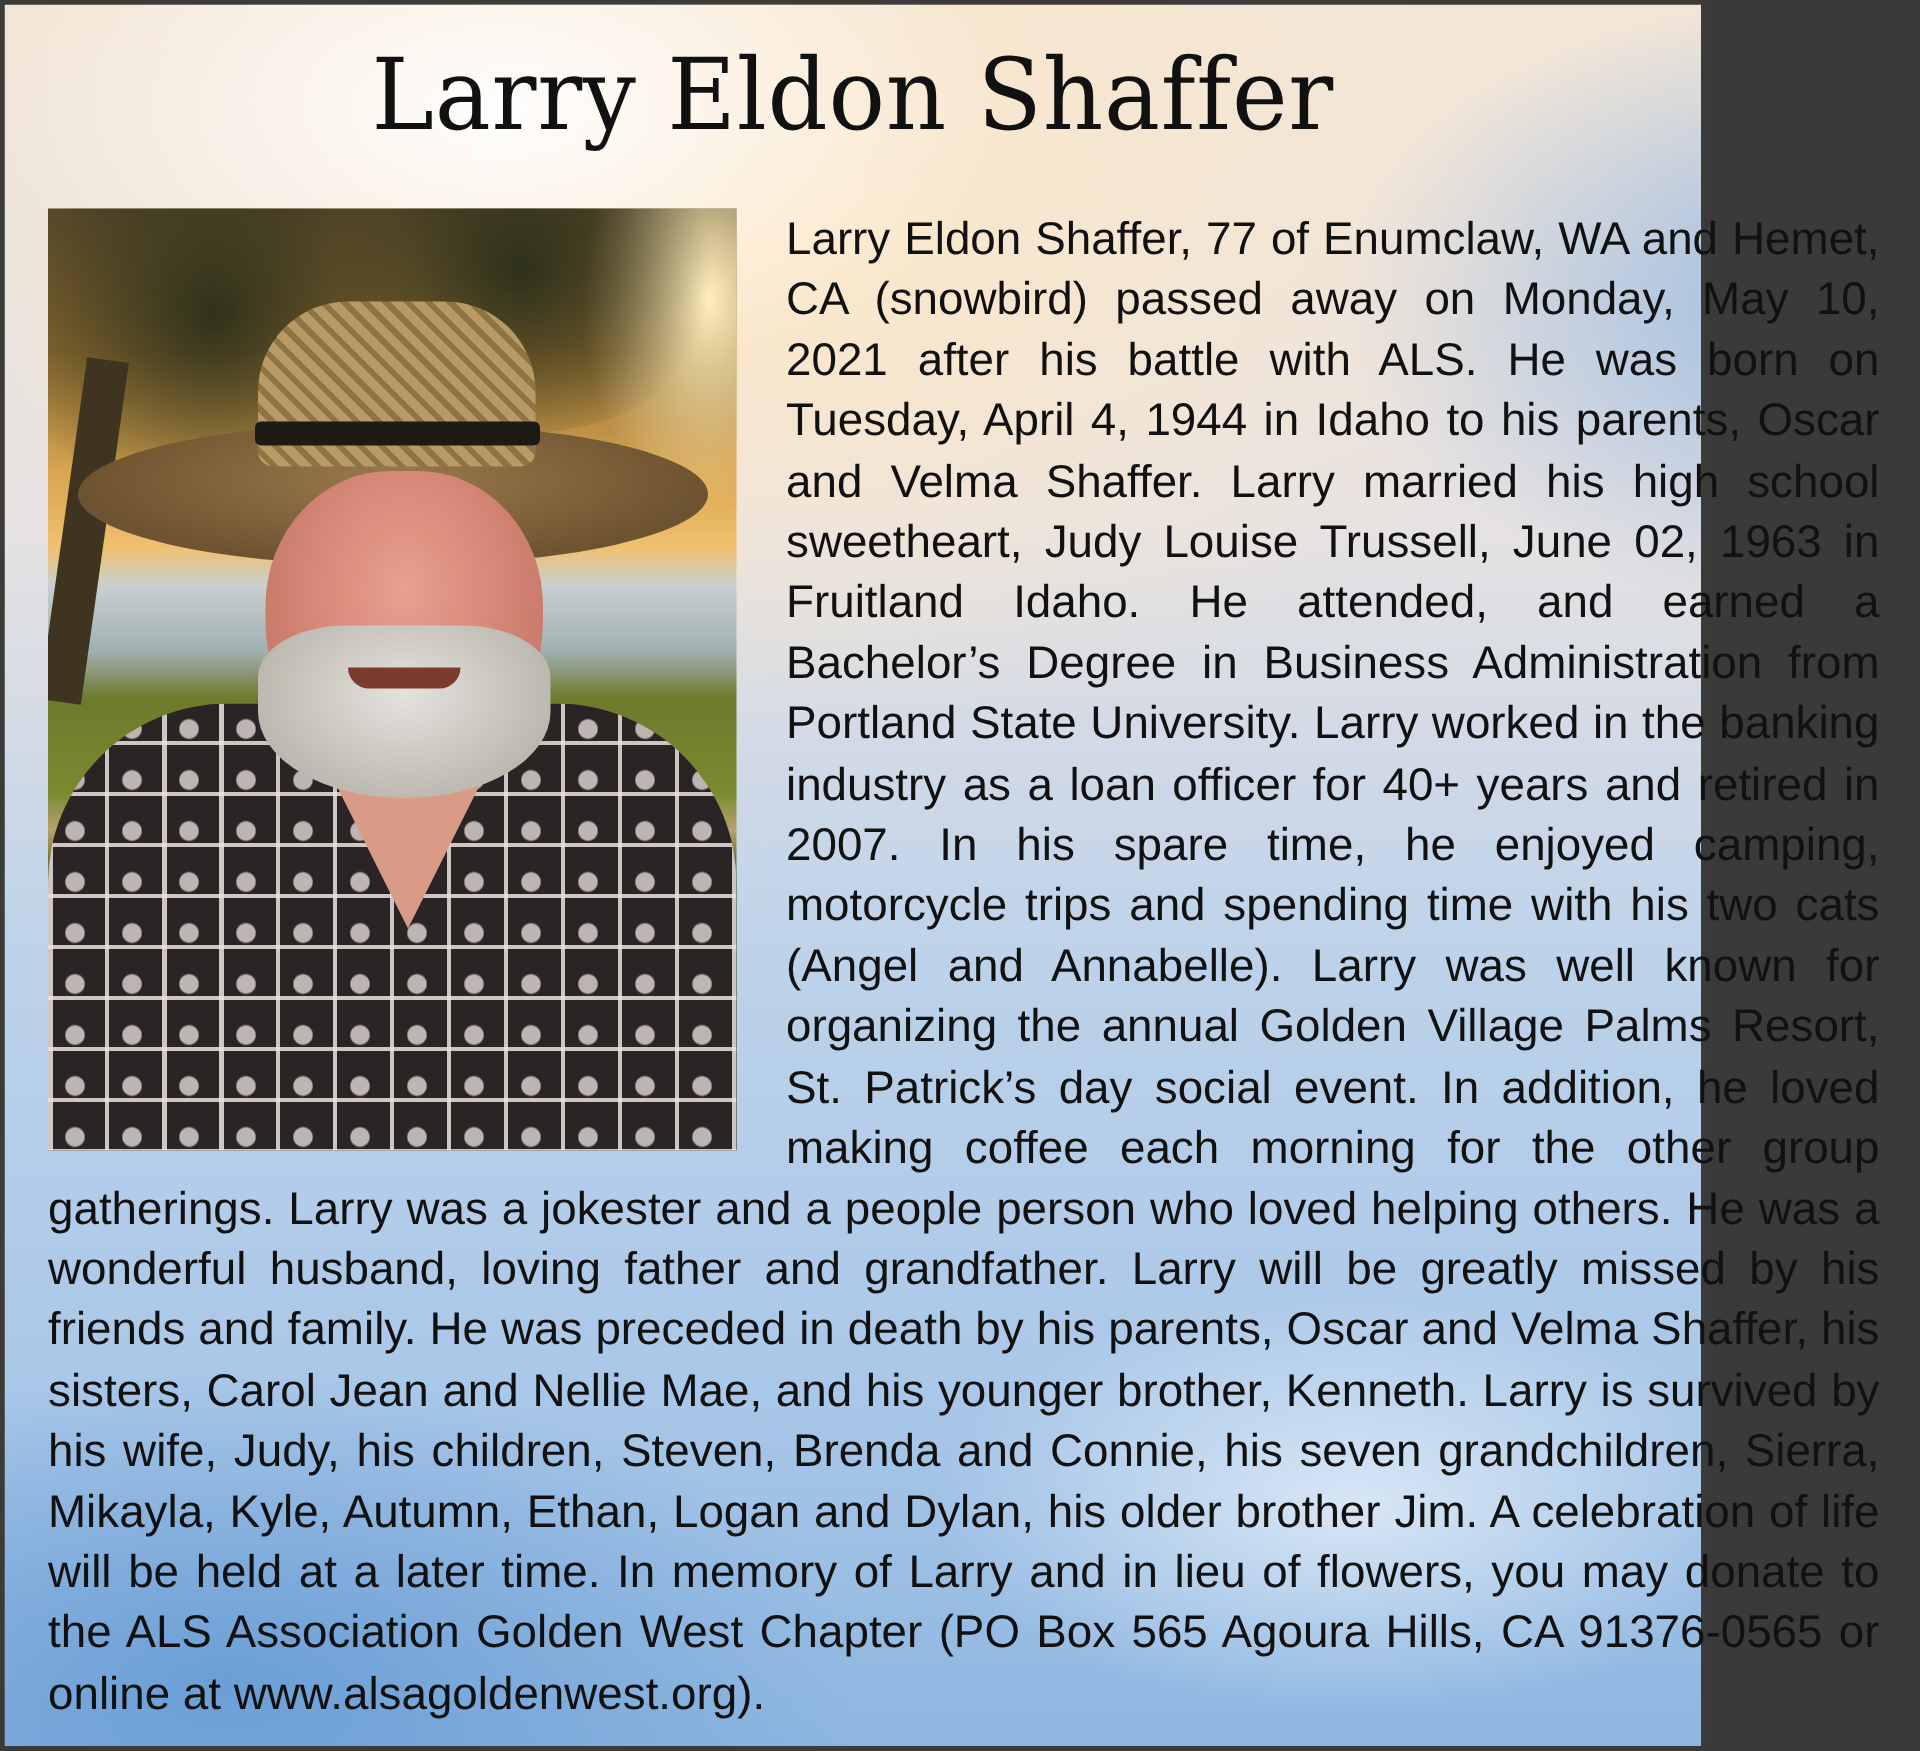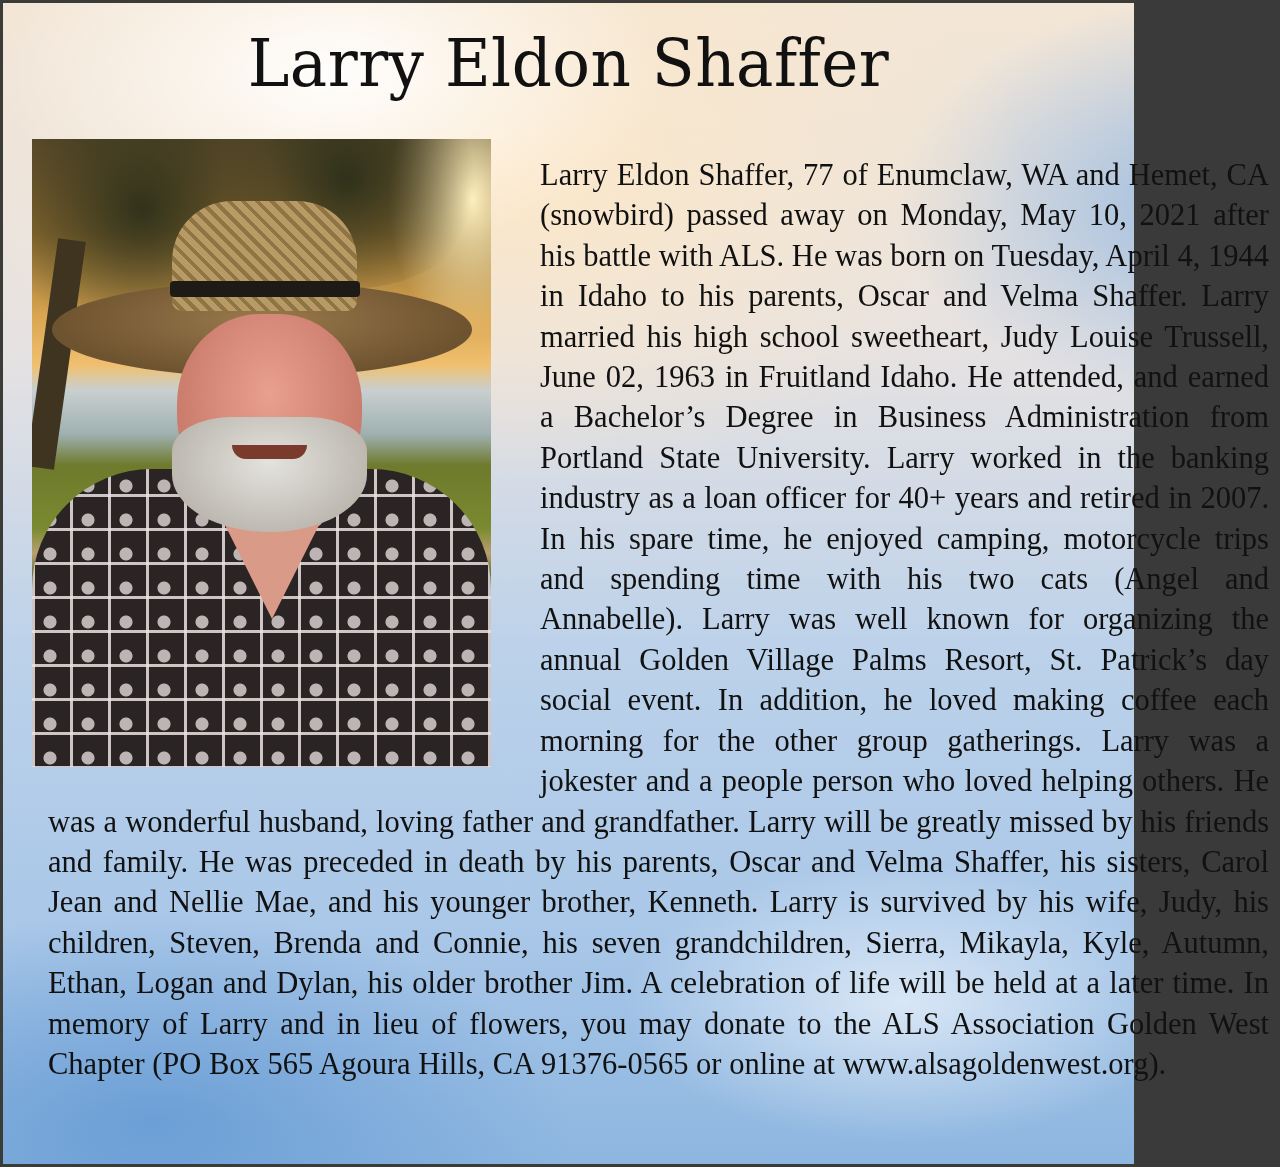--- a/index.html
+++ b/index.html
@@ -58,22 +58,22 @@
     border-radius: 120px 120px 0 0;
     background:
       repeating-linear-gradient(90deg, rgba(235,225,225,0.85) 0 3px, transparent 3px 38px),
       repeating-linear-gradient(0deg, rgba(235,225,225,0.85) 0 3px, transparent 3px 34px),
       radial-gradient(circle at 18px 17px, #bdb4b4 6px, transparent 7px) 0 0/38px 34px,
       #2b2424;
   }
   .neck { position: absolute; left: 185px; top: 370px; width: 110px; height: 110px; background: #d99a88; clip-path: polygon(0 0,100% 0,50% 100%); }
   .body-text {
     position: absolute; left: 29px; top: 136px; width: 1221px;
-    font-family: Liberation Serif, serif; font-size: 30.5px;
-    line-height: 40.4px; color: #111; text-align: justify; margin: 16px;
+    font-family: Liberation Sans, sans-serif; font-size: 30.5px;
+    line-height: 40.4px; color: #111; text-align: justify; margin: 0;
   }
   .float-spacer { float: left; width: 492px; height: 628px; }
 </style>
 </head>
 <body>
 
 <div class="frame">
   <h1 class="title">Larry Eldon Shaffer</h1>
 
   <div class="photo" aria-label="Portrait of Larry Eldon Shaffer wearing a straw hat and patterned shirt, sunset by the water">

